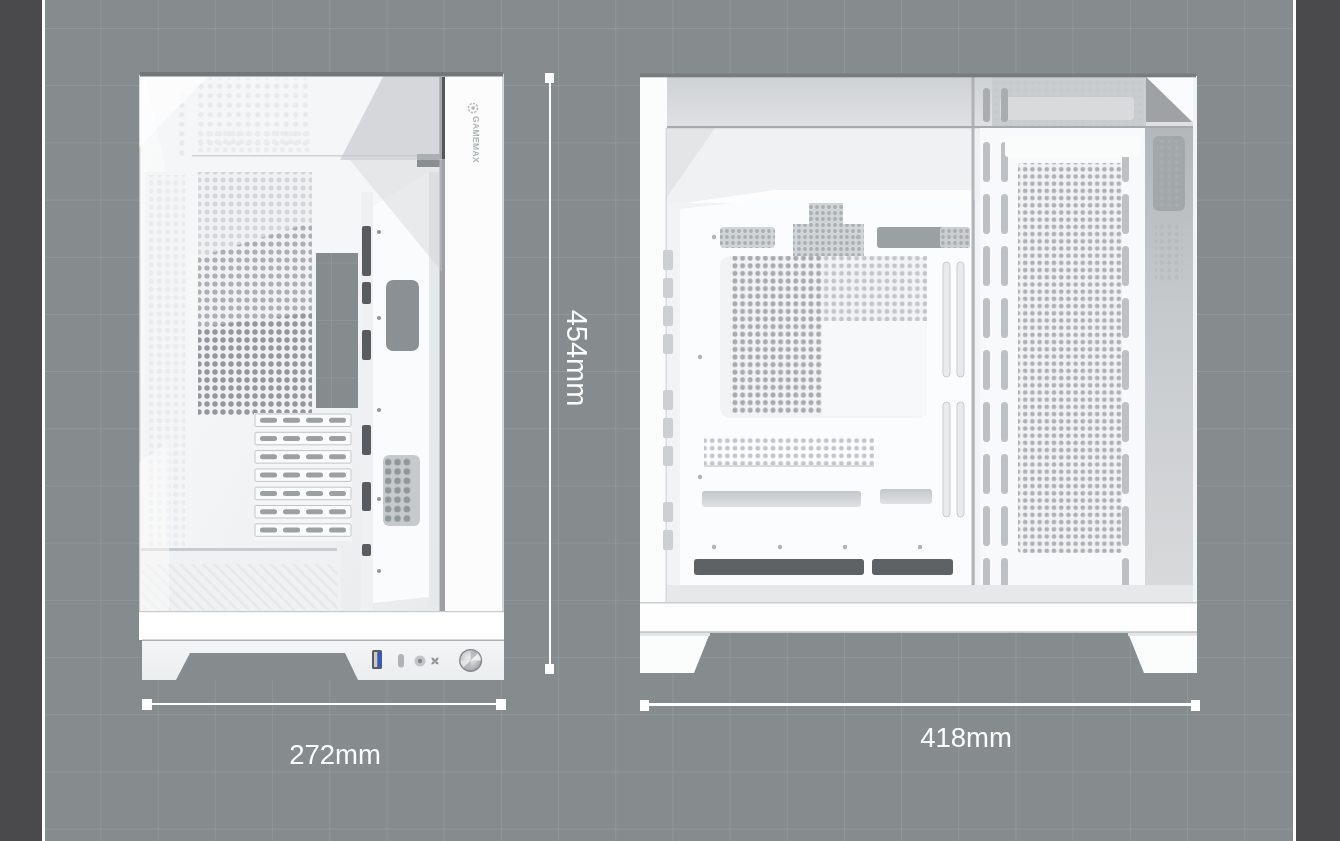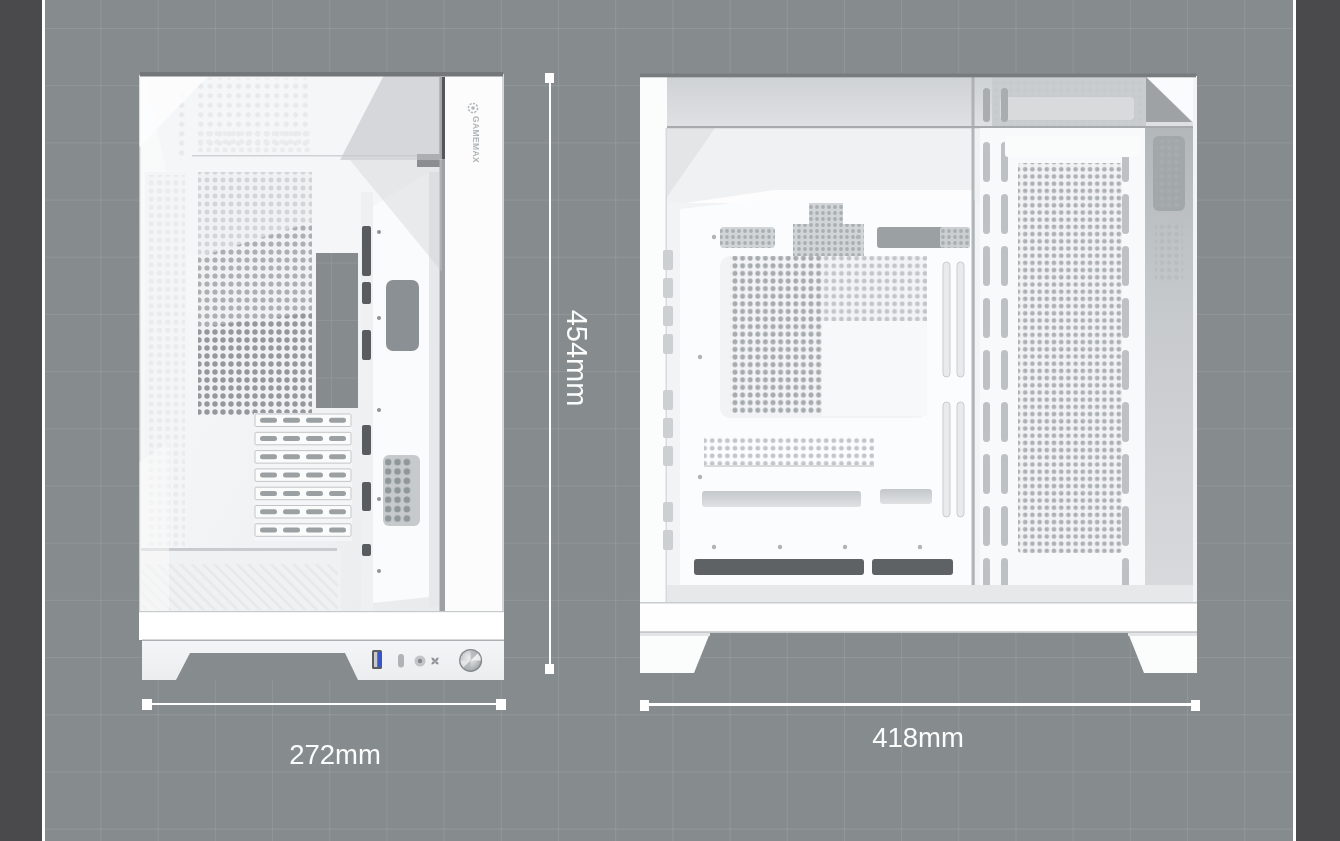--- a/index.html
+++ b/index.html
@@ -370,14 +370,14 @@
   <div class="dlabel" style="left:576px;top:358px;transform:translate(-50%,-50%) rotate(90deg);font-size:29px;">454mm</div>
 
   <div class="hline" style="left:147px;top:703.2px;width:353px"></div>
   <div class="sq" style="left:142px;top:699.3px;height:10.5px"></div>
   <div class="sq" style="left:495.5px;top:699.3px;height:10.5px"></div>
   <div class="dlabel" style="left:335px;top:737.5px;transform:translate(-50%,-50%);margin-top:17px;">272mm</div>
 
   <div class="hline" style="left:645px;top:703.4px;width:550px;height:2.6px"></div>
   <div class="sq" style="left:640px;top:700.3px;height:10.3px;width:9.3px"></div>
   <div class="sq" style="left:1190.5px;top:700.3px;height:10.3px;width:9.3px"></div>
-  <div class="dlabel" style="left:918px;top:737.5px;transform:translate(-50%,-50%);">418mm</div>
+  <div class="dlabel" style="left:966px;top:737.5px;transform:translate(-50%,-50%);">418mm</div>
 </div>
 
 </body></html>

